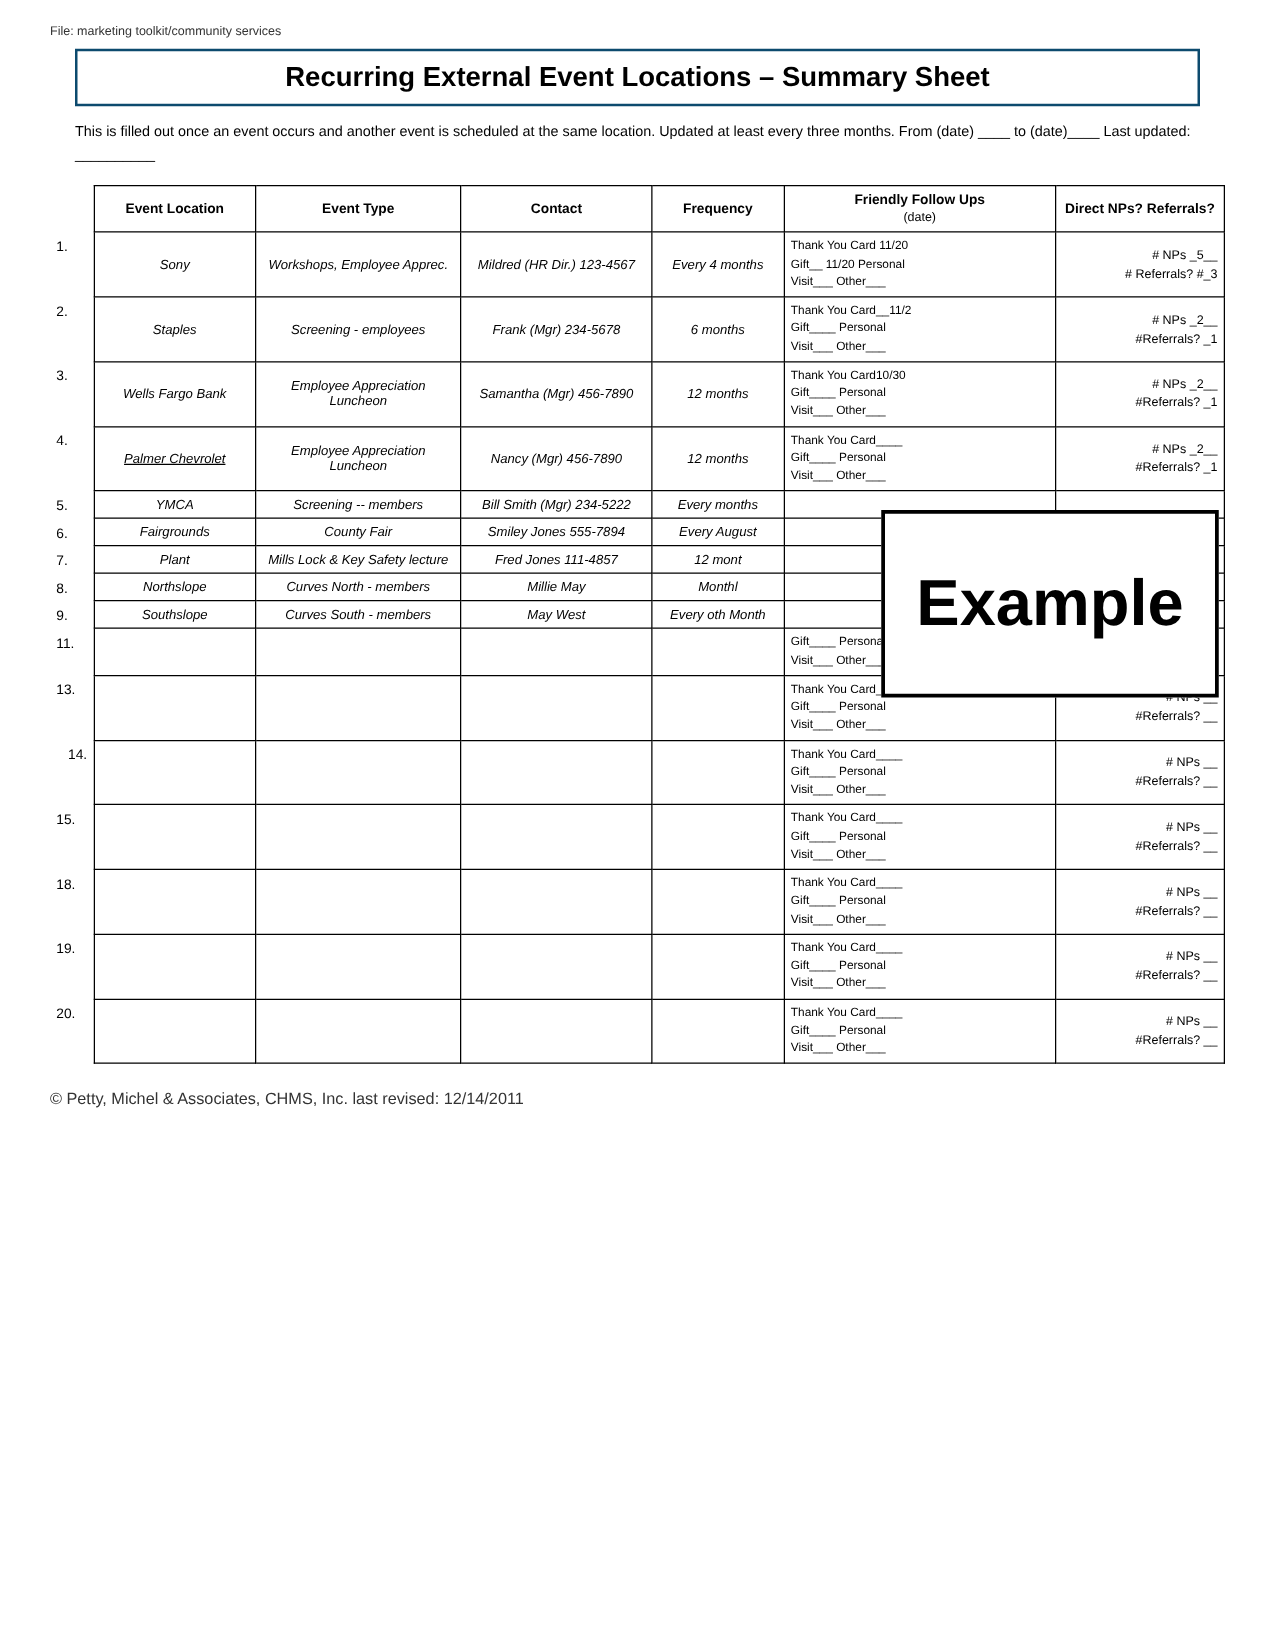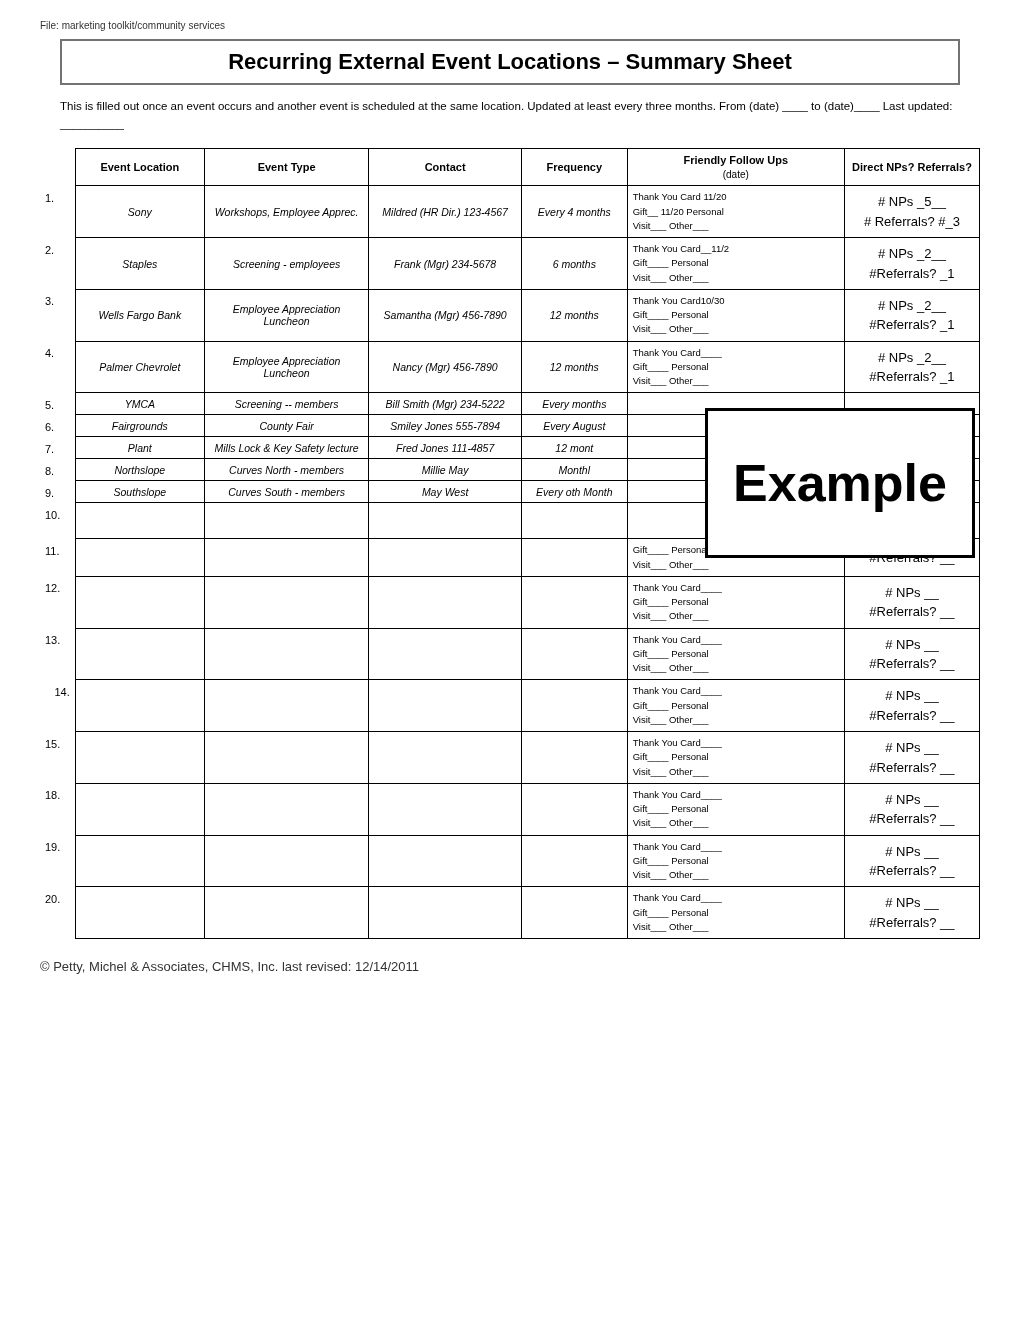--- a/index.html
+++ b/index.html
@@ -14,21 +14,21 @@
     }
     .file-path {
       font-size: 10px;
       color: #333;
       margin-bottom: 8px;
     }
     .page-title {
       text-align: center;
       font-size: 22px;
       font-weight: bold;
-      border: 2px solid #737373;
+      border: 2px solid #0c4a6e;
       padding: 8px 16px;
       margin: 0 20px 12px 20px;
     }
     .description {
       font-size: 11.5px;
       margin: 0 20px 14px 20px;
       line-height: 1.6;
     }
     table {
       width: 100%;
@@ -59,22 +59,22 @@
     .col-contact { width: 130px; }
     .col-freq { width: 90px; }
     .col-followup { width: 185px; }
     .col-direct { width: 115px; }
     .followup-small {
       font-size: 9.5px;
       text-align: left;
       line-height: 1.5;
     }
     .direct-small {
-      font-size: 13px;
-      text-align: center;
+      font-size: 10px;
+      text-align: right;
       line-height: 1.5;
     }
     .footer {
       margin-top: 20px;
       font-size: 13px;
       color: #333;
     }
     .header-row th {
       font-size: 11px;
       line-height: 1.3;
@@ -159,21 +159,21 @@
           <td style="font-style: italic;">Samantha (Mgr) 456-7890</td>
           <td style="font-style: italic;">12 months</td>
           <td class="followup-small" style="white-space: pre-line;">Thank You Card10/30
 Gift____ Personal
 Visit___ Other___</td>
           <td class="direct-small" style="white-space: pre-line;"># NPs _2__
 #Referrals? _1</td>
         </tr>
         <tr>
           <td class="row-num" style="border: none; text-align: left; vertical-align: top; padding-top: 6px;">4.</td>
-          <td style="font-style: italic; min-height: 36px;">Palmer Chevrolet</td>
+          <td style="font-style: italic; min-height: 36px; text-decoration: underline;">Palmer Chevrolet</td>
           <td style="font-style: italic;">Employee Appreciation Luncheon</td>
           <td style="font-style: italic;">Nancy (Mgr) 456-7890</td>
           <td style="font-style: italic;">12 months</td>
           <td class="followup-small" style="white-space: pre-line;">Thank You Card____
 Gift____ Personal
 Visit___ Other___</td>
           <td class="direct-small" style="white-space: pre-line;"># NPs _2__
 #Referrals? _1</td>
         </tr>
         <tr>
@@ -215,49 +215,28 @@
         <tr>
           <td class="row-num" style="border: none; text-align: left; vertical-align: top; padding-top: 6px;">9.</td>
           <td style="font-style: italic; min-height: 36px;">Southslope</td>
           <td style="font-style: italic;">Curves South - members</td>
           <td style="font-style: italic;">May West</td>
           <td style="font-style: italic;">Every oth Month</td>
           <td class="followup-small"></td>
           <td class="direct-small"></td>
         </tr>
         <tr style="height: 36px;">
-          <td class="row-num" style="border: none; text-align: left; vertical-align: top; padding-top: 6px;">10.</td>
-          <td style="font-style: italic; min-height: 36px;"></td>
-          <td style="font-style: italic;"></td>
-          <td style="font-style: italic;"></td>
-          <td style="font-style: italic;"></td>
-          <td class="followup-small"></td>
-          <td class="direct-small"></td>
-        </tr>
-        <tr style="height: 36px;">
           <td class="row-num" style="border: none; text-align: left; vertical-align: top; padding-top: 6px;">11.</td>
           <td style="font-style: italic; min-height: 36px;"></td>
           <td style="font-style: italic;"></td>
           <td style="font-style: italic;"></td>
           <td style="font-style: italic;"></td>
           <td class="followup-small" style="white-space: pre-line;">Gift____ Personal
 Visit___ Other___</td>
           <td class="direct-small" style="white-space: pre-line;">#Referrals? __</td>
-        </tr>
-        <tr style="height: 36px;">
-          <td class="row-num" style="border: none; text-align: left; vertical-align: top; padding-top: 6px;">12.</td>
-          <td style="font-style: italic; min-height: 36px;"></td>
-          <td style="font-style: italic;"></td>
-          <td style="font-style: italic;"></td>
-          <td style="font-style: italic;"></td>
-          <td class="followup-small" style="white-space: pre-line;">Thank You Card____
-Gift____ Personal
-Visit___ Other___</td>
-          <td class="direct-small" style="white-space: pre-line;"># NPs __
-#Referrals? __</td>
         </tr>
         <tr style="height: 36px;">
           <td class="row-num" style="border: none; text-align: left; vertical-align: top; padding-top: 6px;">13.</td>
           <td style="font-style: italic; min-height: 36px;"></td>
           <td style="font-style: italic;"></td>
           <td style="font-style: italic;"></td>
           <td style="font-style: italic;"></td>
           <td class="followup-small" style="white-space: pre-line;">Thank You Card____
 Gift____ Personal
 Visit___ Other___</td>

